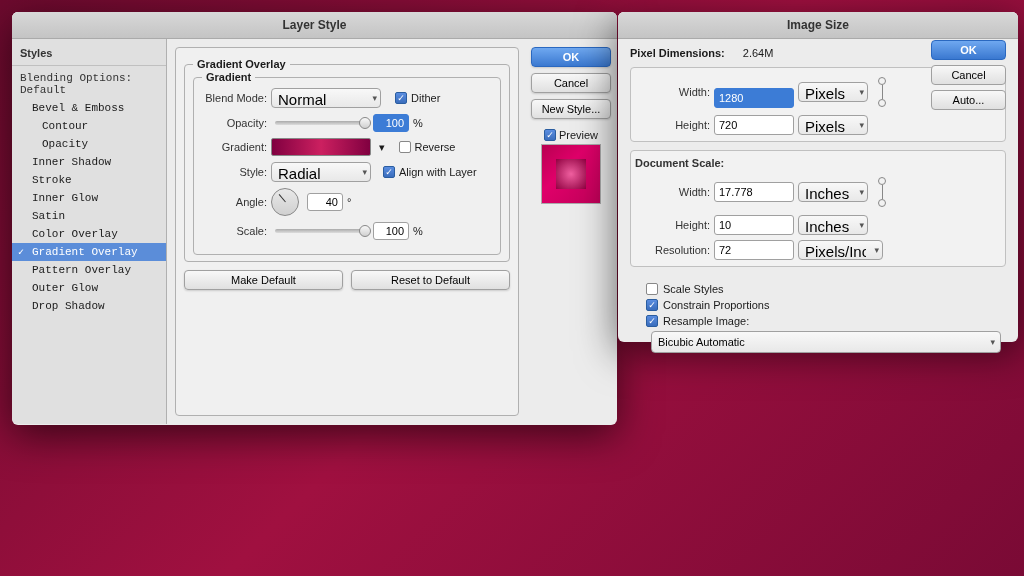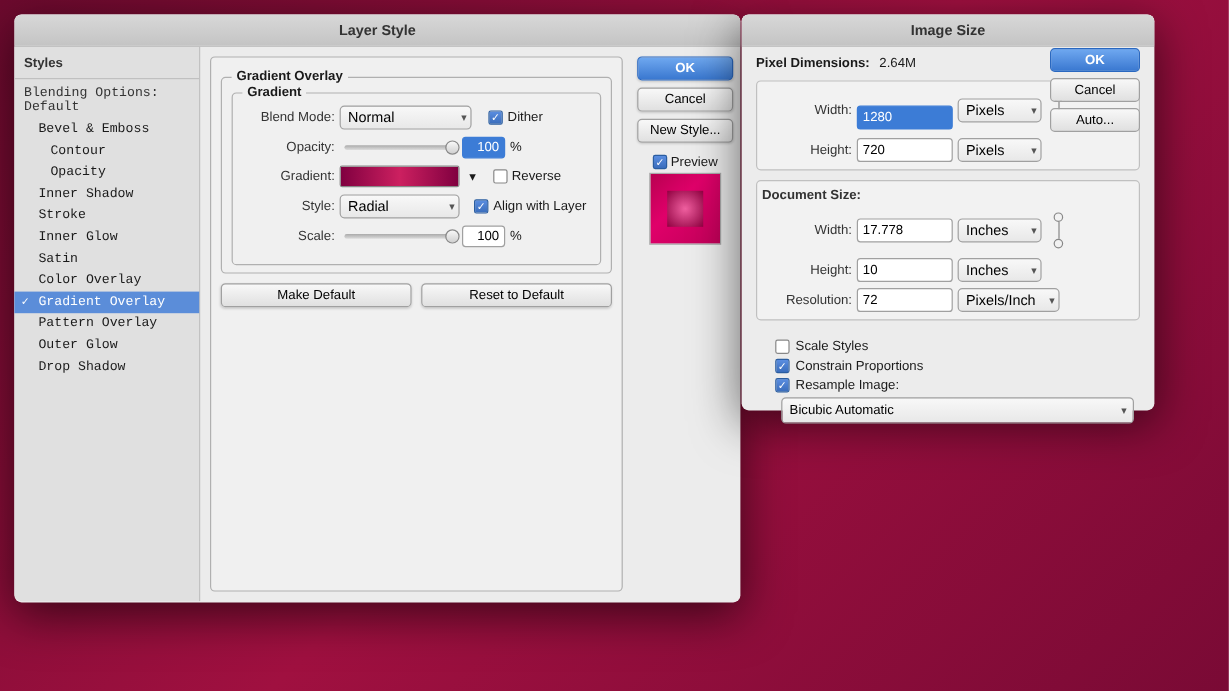--- a/index.html
+++ b/index.html
@@ -32,21 +32,21 @@
       color: #333;
       border-bottom: 1px solid #aaa;
       position: relative;
     }
 
     
     .layer-style-dialog {
       left: 12px;
       top: 12px;
       width: 605px;
-      height: 490px;
+      height: 413px;
     }
 
     .layer-style-body {
       display: flex;
       height: calc(100% - 28px);
     }
 
     
     .ls-sidebar {
       width: 155px;
@@ -127,21 +127,21 @@
       color: #333;
       flex-shrink: 0;
     }
 
     
     .mac-select {
       background: linear-gradient(to bottom, #f8f8f8, #e8e8e8);
       border: 1px solid #a0a0a0;
       border-radius: 4px;
       padding: 2px 16px 2px 6px;
-      font-size: 12px;
+      font-size: 15px;
       appearance: none;
       -webkit-appearance: none;
       position: relative;
       cursor: pointer;
       height: 20px;
     }
 
     .mac-select-wrap {
       position: relative;
       display: inline-block;
@@ -319,21 +319,21 @@
       display: flex;
       align-items: center;
       gap: 3px;
       font-size: 11px;
     }
 
     
     .image-size-dialog {
       left: 618px;
       top: 12px;
-      width: 344px;
+      width: 400px;
       height: 330px;
     }
 
     .is-body {
       padding: 8px 12px;
     }
 
     .is-label {
       text-align: right;
       font-size: 11px;
@@ -448,21 +448,21 @@
       top: 50%;
       transform: translateY(-50%);
       font-size: 9px;
       pointer-events: none;
       color: #555;
     }
 
     .pixel-dimensions-row {
       display: flex;
       align-items: center;
-      gap: 4px;
+      gap: 14px;
       margin-bottom: 8px;
       padding: 0;
     }
   </style>
 </head>
 <body>
 
 <div class="dialog layer-style-dialog">
   <div class="dialog-title-bar">
     <span>Layer Style</span>
@@ -512,21 +512,21 @@
       </div>
     </div>
 
     <div class="ls-main">
       <div class="ls-content">
 
         <div style="position:relative; padding-top:8px;">
           <div style="border:1px solid #b0b0b0; border-radius:4px; padding: 8px 8px 6px 8px; background:transparent; position:relative;">
             <span style="position:absolute; top:-7px; left:8px; background:#f0f0f0; padding:0 4px; font-size:11px; font-weight:bold;">Gradient Overlay</span>
 
-            <div style="border:1px solid #b0b0b0; border-radius:4px; padding:6px 8px 8px 20px; margin-top:4px; position:relative; background:transparent;">
+            <div style="border:1px solid #b0b0b0; border-radius:4px; padding:6px 8px 8px 8px; margin-top:4px; position:relative; background:transparent;">
               <span style="position:absolute; top:-7px; left:8px; background:#f0f0f0; padding:0 4px; font-size:11px; font-weight:bold;">Gradient</span>
 
               <div class="form-row" style="margin-top:4px;">
                 <span class="form-label">Blend Mode:</span>
                 <div class="mac-select-wrap">
                   <select class="mac-select" style="width:110px;">
                     <option>Normal</option>
                   </select>
                 </div>
                 <div class="checkbox-wrap" style="margin-left:10px;">
@@ -560,20 +560,28 @@
                   <select class="mac-select" style="width:100px;">
                     <option>Radial</option>
                   </select>
                 </div>
                 <div class="checkbox-wrap" style="margin-left:8px;">
                   <div class="mac-checkbox checked">✓</div>
                   <span>Align with Layer</span>
                 </div>
               </div>
 
+              <div class="form-row">
+                <span class="form-label">Angle:</span>
+                <div class="angle-dial">
+                  <div class="angle-dial-needle"></div>
+                </div>
+                <input class="mac-input" type="text" value="40" style="width: 36px; margin-left: 4px;">
+                <span>°</span>
+              </div>
 
               <div class="form-row">
                 <span class="form-label">Scale:</span>
                 <div class="slider-track" style="width:90px; flex:none;">
                   <div class="slider-thumb" style="left:calc(100% - 6px);"></div>
                 </div>
                 <input class="mac-input" type="text" value="100" style="width: 36px;">
                 <span>%</span>
               </div>
             </div>
@@ -643,21 +651,21 @@
         <input class="is-input" type="text" value="720" style="">
         <div class="mac-select-wrap">
           <select class="mac-select" style="width:70px;">
             <option>Pixels</option>
           </select>
         </div>
       </div>
     </div>
 
     <div class="is-group">
-      <div class="is-group-title">Document Size:</div>
+      <div class="is-group-title">Document Scale:</div>
       <div style="display:flex; align-items:center; margin-bottom:5px; gap:4px;">
         <span class="is-label">Width:</span>
         <input class="is-input" type="text" value="17.778" style="">
         <div class="mac-select-wrap">
           <select class="mac-select" style="width:70px;">
             <option>Inches</option>
           </select>
         </div>
         <div class="chain-icon" style="width:16px; height:36px; display:flex; flex-direction:column; align-items:center; justify-content:center;">
           <div style="width:8px; height:8px; border:1.5px solid #888; border-radius:50%;"></div>

